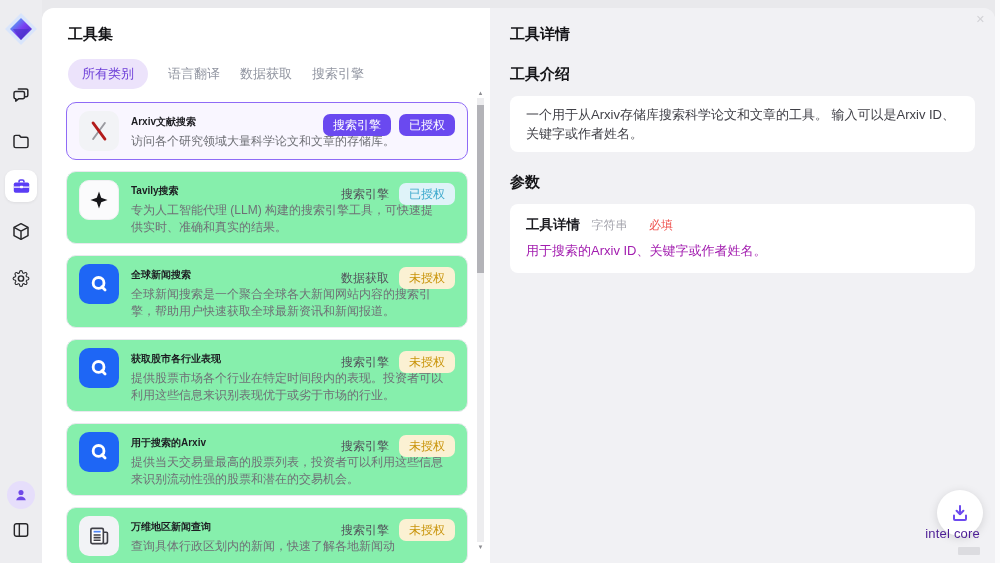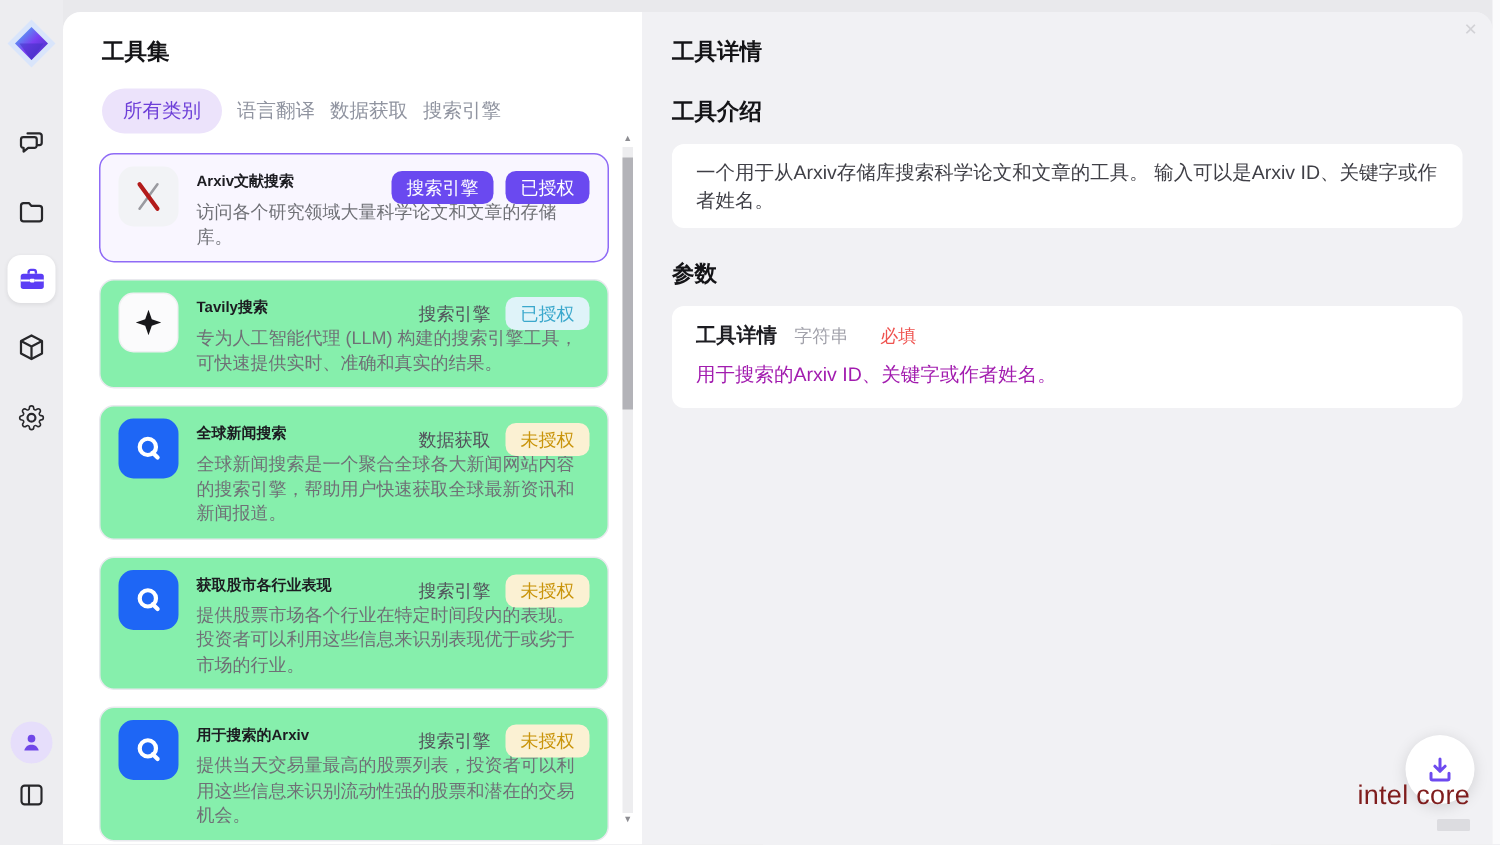--- a/index.html
+++ b/index.html
@@ -18,23 +18,23 @@
                   box-shadow:0 1px 3px rgba(0,0,0,.07); }
   .avatar { width:28px; height:28px; border-radius:50%; background:#e6defb;
             display:flex; align-items:center; justify-content:center; }
 
   
   .frame { position:absolute; left:42px; top:8px; width:953px; height:555px;
            border-radius:12px 12px 0 0; overflow:hidden; display:flex; background:#f1f1f4; }
   .edge-strip { position:absolute; right:0; top:0; width:5px; height:563px; background:#fbfbfc; }
 
   
-  .list-panel { width:386px; background:#ffffff; position:relative; flex:none; }
+  .list-panel { width:448px; background:#ffffff; position:relative; flex:none; }
   .panel-title { font-size:15px; font-weight:700; color:#141417; padding:17px 0 0 26px; }
-  .tabs { display:flex; gap:10px; align-items:flex-start; margin:15px 0 0 26px; }
+  .tabs { display:flex; gap:20px; align-items:flex-start; margin:15px 0 0 26px; }
   .tab { font-size:13px; color:#9094a0; padding:6px 0; cursor:pointer; white-space:nowrap; }
   .tab.active { background:#ece3fb; color:#6d3fd8; padding:6px 14px; border-radius:16px; font-weight:500; }
 
   .tool-list { margin-top:13px; padding:0 22px 0 24px; }
   .tool-card { position:relative; display:flex; gap:12px; padding:8px 12px;
                border:1px solid #e9e9ee; border-radius:10px; margin-bottom:11px;
                background:#86efac; cursor:pointer; }
   .tool-card.selected { border:1.5px solid #8f6bf6; background:#f9f6ff; }
   .tool-icon { width:40px; height:40px; border-radius:10px; background:#f2f3f6; flex:none;
                display:flex; align-items:center; justify-content:center; }
@@ -68,21 +68,21 @@
   .param-type { font-size:12px; color:#a1a1aa; margin-left:7px; }
   .param-req { font-size:12px; color:#ef5350; margin-left:17px; }
   .param-desc { margin-top:8px; font-size:13px; color:#a21caf; line-height:18px; }
 
   .close-x { position:absolute; top:5px; right:10px; font-size:11px; color:#d2d2d6; cursor:pointer; }
 
   .fab { position:absolute; right:12px; bottom:27px; width:46px; height:46px; border-radius:50%;
          background:#fff; box-shadow:0 2px 10px rgba(0,0,0,.13); display:flex;
          align-items:center; justify-content:center; cursor:pointer; }
   .intel { position:absolute; right:15px; bottom:4px; text-align:right; }
-  .intel-text { font-size:18px; color:#7f1d1d; letter-spacing:.2px; }
+  .intel-text { font-size:13px; color:#4c1d95; letter-spacing:.2px; }
   .intel-badge { display:inline-block; width:22px; height:8px; background:#dcdce0;
                  border-radius:1px; margin-left:38px; margin-top:1px; }
 </style>
 </head>
 <body>
 
 <svg width="0" height="0" style="position:absolute">
   <defs>
     <linearGradient id="gemGrad" x1="0" y1="0" x2="1" y2="1">
       <stop offset="0" stop-color="#45c8f5"></stop>
@@ -283,20 +283,24 @@
           <span class="tag pill-amber">未授权</span>
         </div>
       </div>
 
       <div class="tool-card">
         <div class="tool-icon">
           <svg class="i" width="26" height="26" viewBox="0 0 24 24">
               <use href="#ic-news"></use>
             </svg>
         </div>
+        <div>
+          <div class="tool-name">万维地区新闻查询</div>
+          <div class="tool-desc">查询具体行政区划内的新闻，快速了解各地新闻动</div>
+        </div>
         <div class="tool-tags">
           <span class="tag plain">搜索引擎</span>
           <span class="tag pill-amber">未授权</span>
         </div>
       </div>
 
     </div>
 
     <div class="scrollbar">
       <div class="sb-btn up">▲</div>

